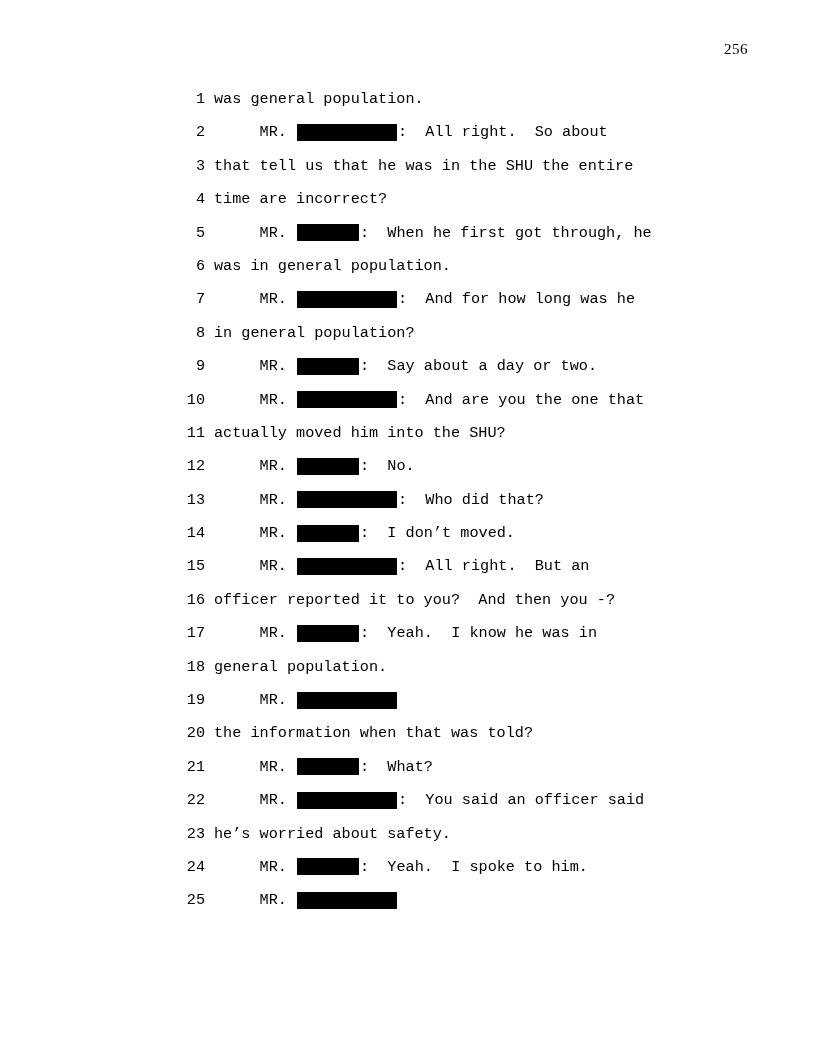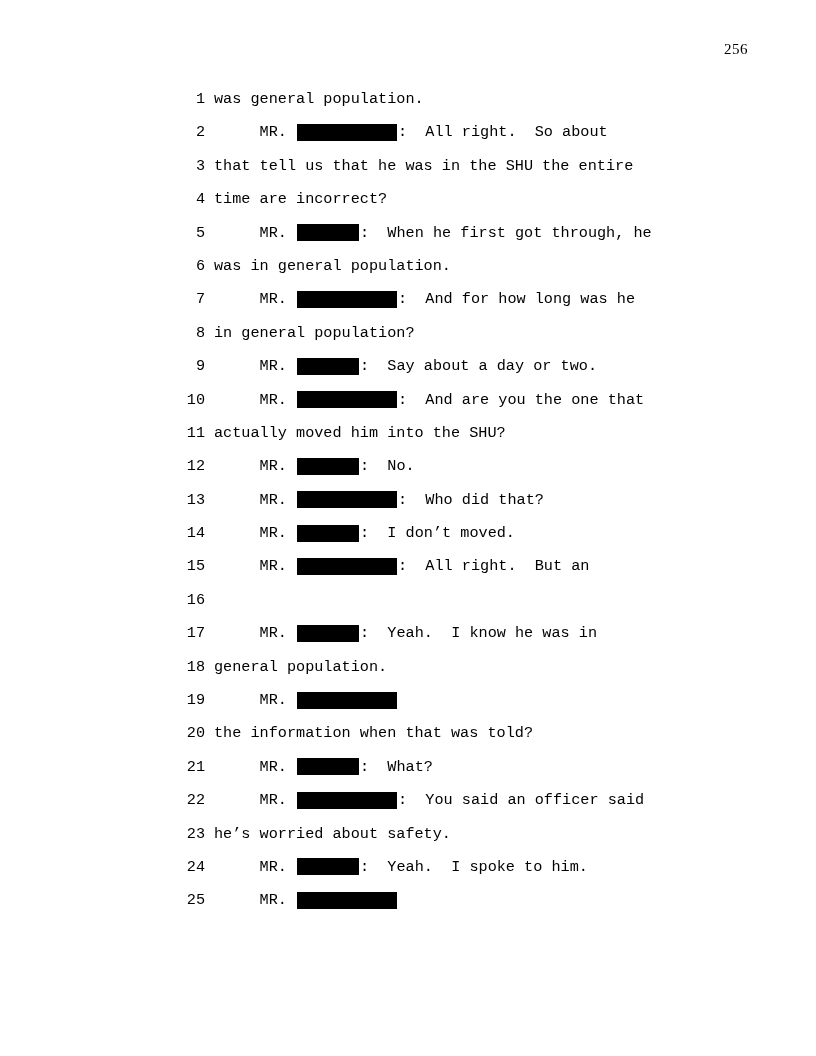--- a/index.html
+++ b/index.html
@@ -75,21 +75,21 @@
       <div class="line"><span class="line-no">6</span><span class="line-text"><span>was in general population.</span></span></div>
       <div class="line"><span class="line-no">7</span><span class="line-text"><span>     MR. </span><span class="redaction" style="width: 100px;"></span><span>:  And for how long was he</span></span></div>
       <div class="line"><span class="line-no">8</span><span class="line-text"><span>in general population?</span></span></div>
       <div class="line"><span class="line-no">9</span><span class="line-text"><span>     MR. </span><span class="redaction" style="width: 62px;"></span><span>:  Say about a day or two.</span></span></div>
       <div class="line"><span class="line-no">10</span><span class="line-text"><span>     MR. </span><span class="redaction" style="width: 100px;"></span><span>:  And are you the one that</span></span></div>
       <div class="line"><span class="line-no">11</span><span class="line-text"><span>actually moved him into the SHU?</span></span></div>
       <div class="line"><span class="line-no">12</span><span class="line-text"><span>     MR. </span><span class="redaction" style="width: 62px;"></span><span>:  No.</span></span></div>
       <div class="line"><span class="line-no">13</span><span class="line-text"><span>     MR. </span><span class="redaction" style="width: 100px;"></span><span>:  Who did that?</span></span></div>
       <div class="line"><span class="line-no">14</span><span class="line-text"><span>     MR. </span><span class="redaction" style="width: 62px;"></span><span>:  I don’t moved.</span></span></div>
       <div class="line"><span class="line-no">15</span><span class="line-text"><span>     MR. </span><span class="redaction" style="width: 100px;"></span><span>:  All right.  But an</span></span></div>
-      <div class="line"><span class="line-no">16</span></div>
+      <div class="line"><span class="line-no">16</span><span class="line-text"><span>officer reported it to you?  And then you -?</span></span></div>
       <div class="line"><span class="line-no">17</span><span class="line-text"><span>     MR. </span><span class="redaction" style="width: 62px;"></span><span>:  Yeah.  I know he was in</span></span></div>
       <div class="line"><span class="line-no">18</span><span class="line-text"><span>general population.</span></span></div>
       <div class="line"><span class="line-no">19</span><span class="line-text"><span>     MR. </span><span class="redaction" style="width: 100px;"></span></span></div>
       <div class="line"><span class="line-no">20</span><span class="line-text"><span>the information when that was told?</span></span></div>
       <div class="line"><span class="line-no">21</span><span class="line-text"><span>     MR. </span><span class="redaction" style="width: 62px;"></span><span>:  What?</span></span></div>
       <div class="line"><span class="line-no">22</span><span class="line-text"><span>     MR. </span><span class="redaction" style="width: 100px;"></span><span>:  You said an officer said</span></span></div>
       <div class="line"><span class="line-no">23</span><span class="line-text"><span>he’s worried about safety.</span></span></div>
       <div class="line"><span class="line-no">24</span><span class="line-text"><span>     MR. </span><span class="redaction" style="width: 62px;"></span><span>:  Yeah.  I spoke to him.</span></span></div>
       <div class="line"><span class="line-no">25</span><span class="line-text"><span>     MR. </span><span class="redaction" style="width: 100px;"></span></span></div>
     </div>

